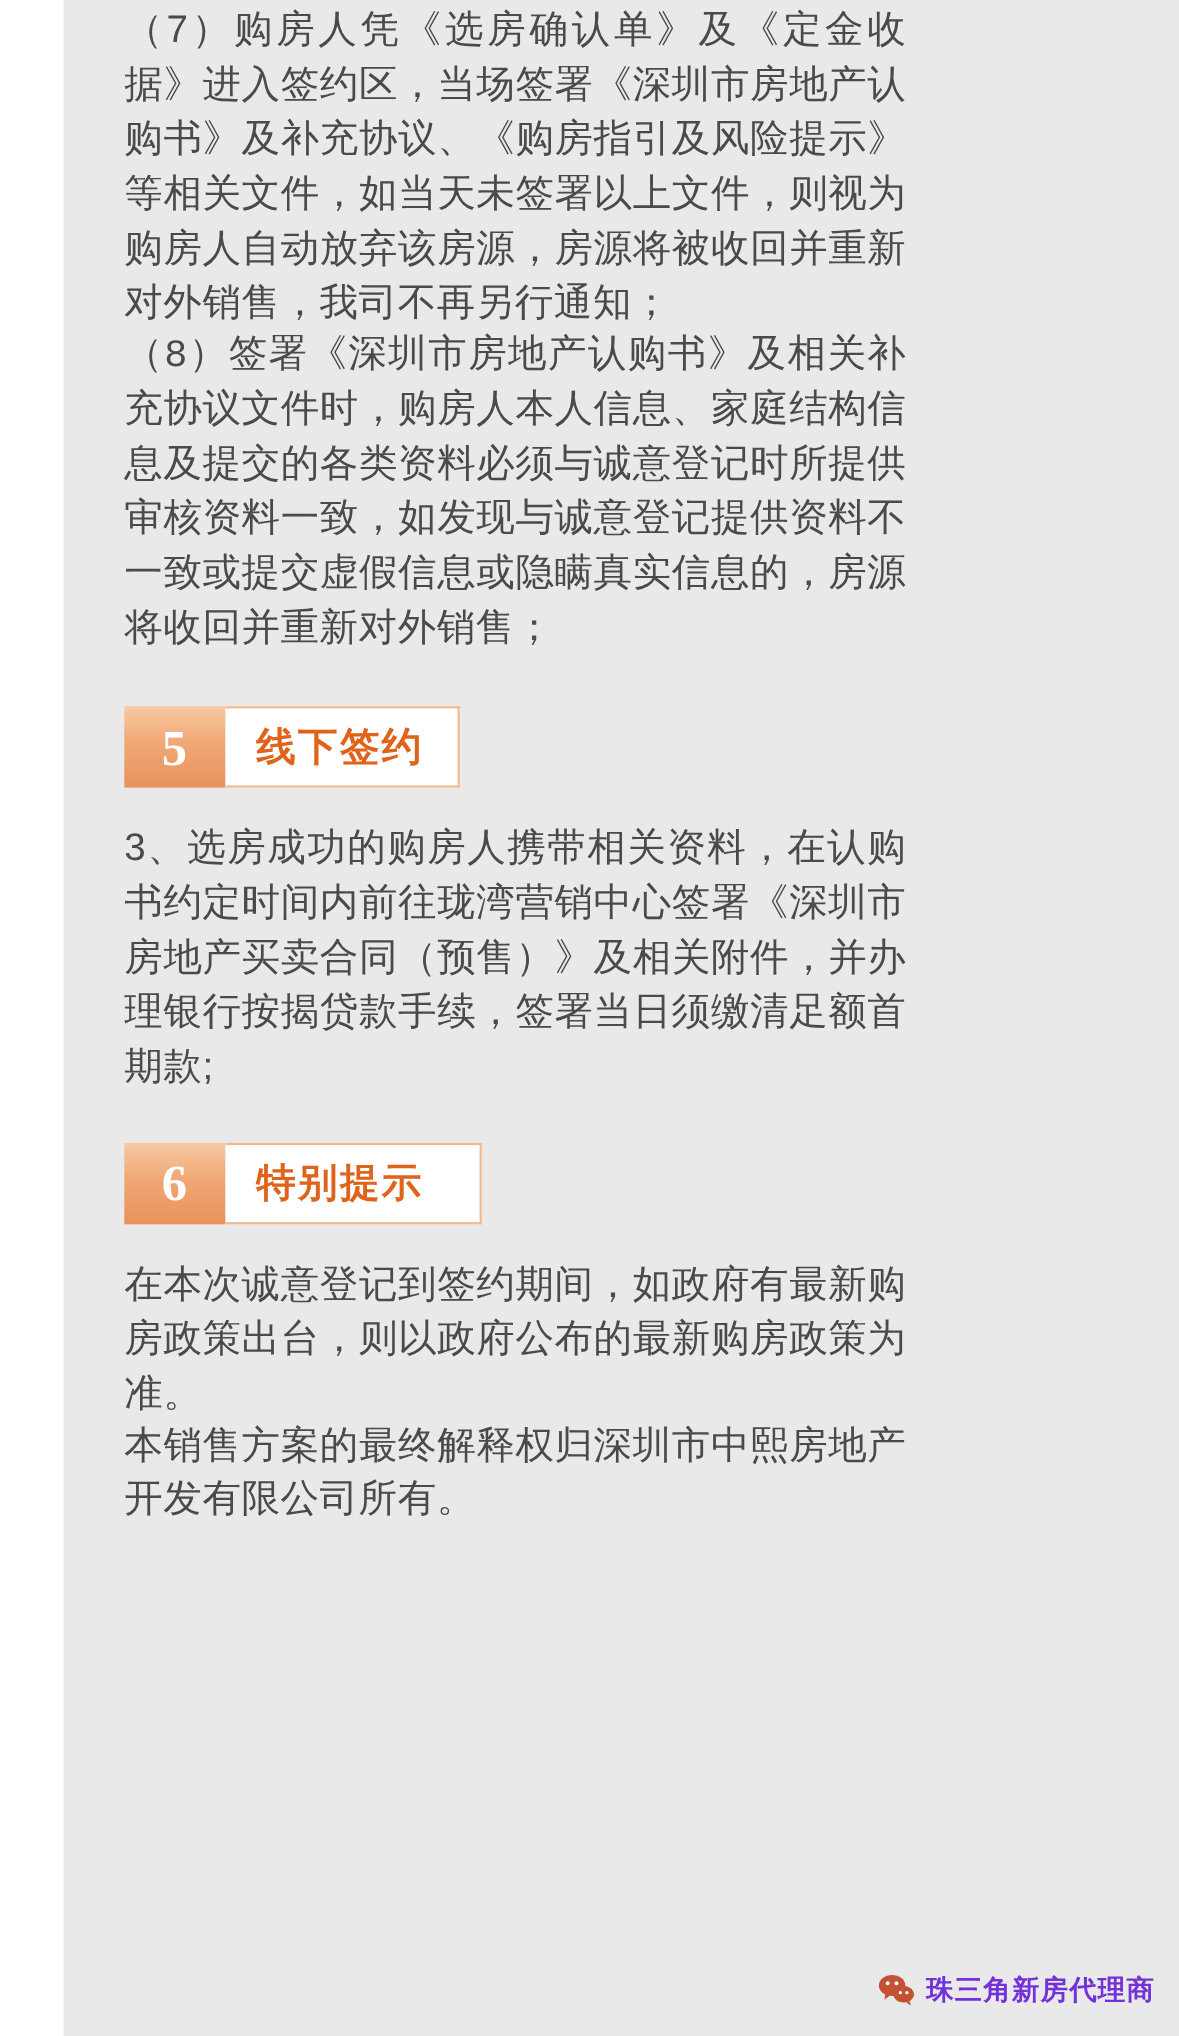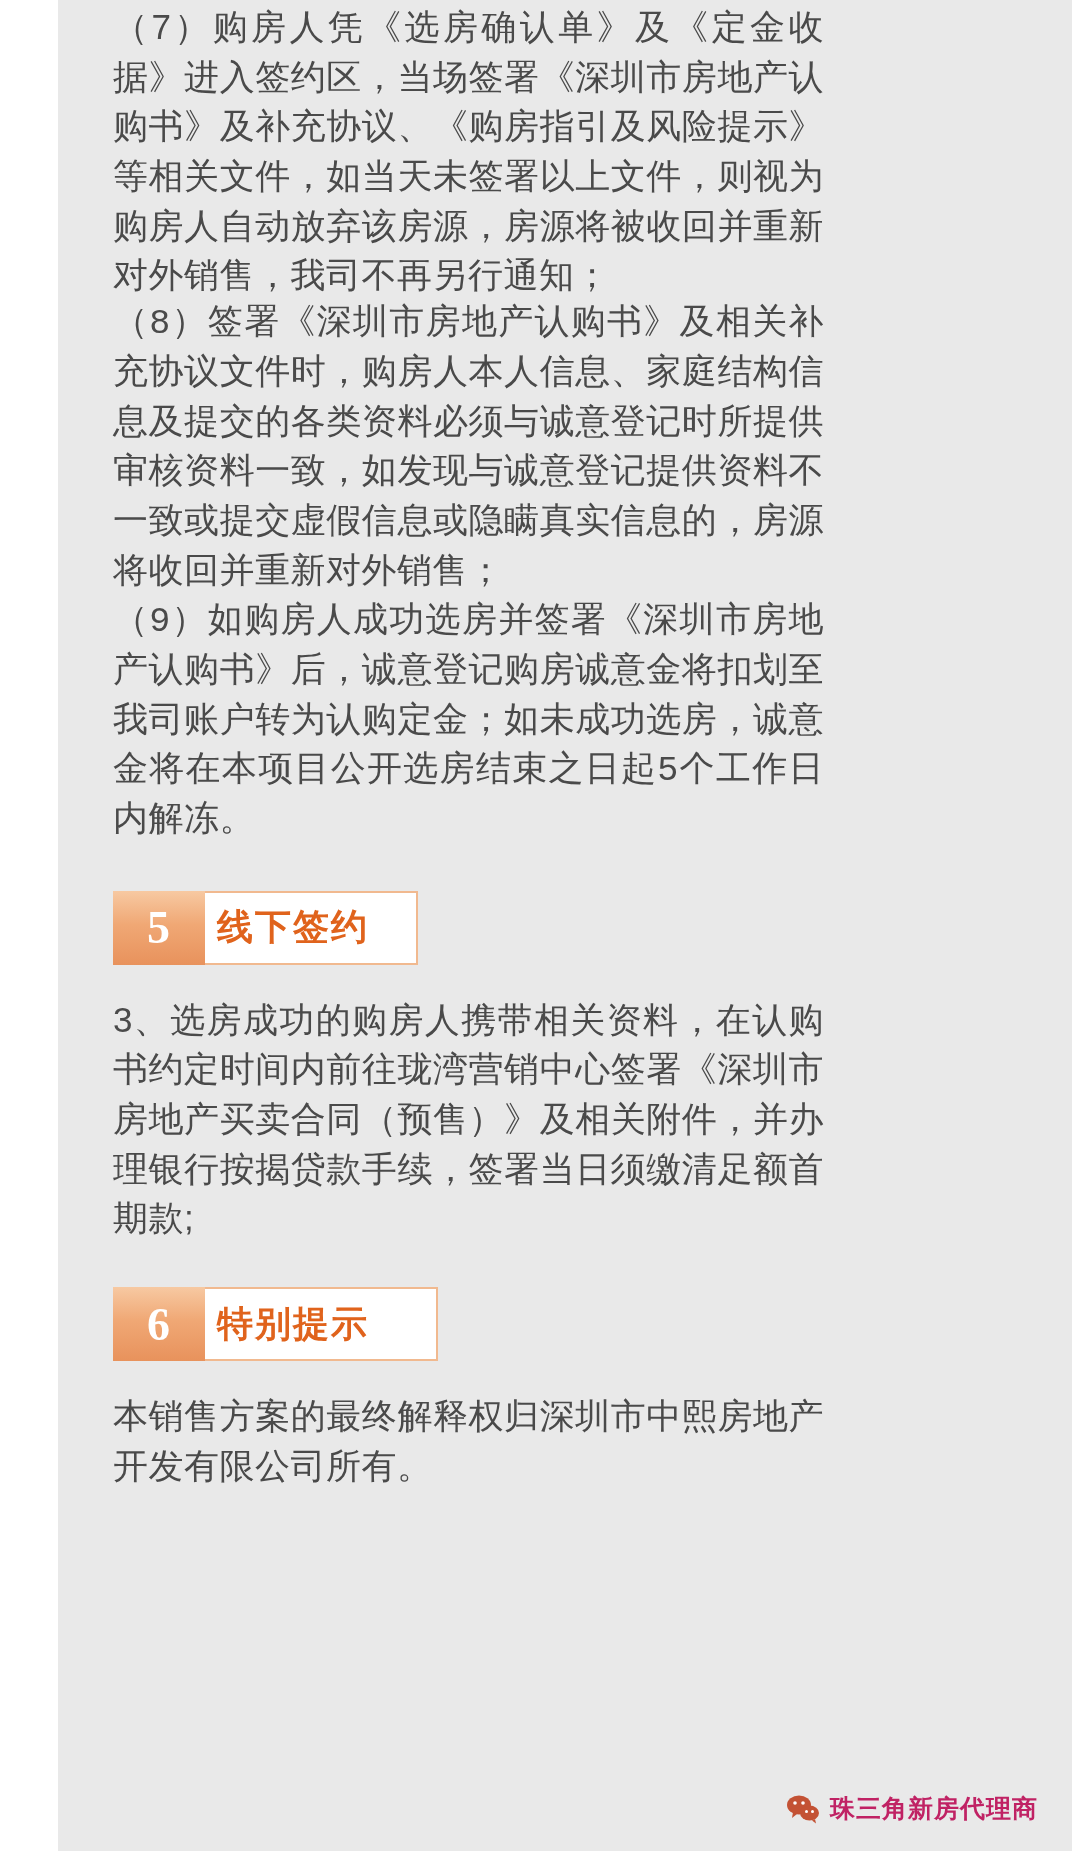--- a/index.html
+++ b/index.html
@@ -72,38 +72,38 @@
     letter-spacing: 1px;
   }
   .section-header .label {
     flex: 1;
     background: #ffffff;
     color: #e0631c;
     font-size: 36px;
     font-weight: bold;
     display: flex;
     align-items: center;
-    padding-left: 12px;
+    padding-left: 28px;
     border: 2px solid #f1b98f;
     border-left: none;
     letter-spacing: 2px;
   }
   .section-header.wide { width: 325px; }
 
   .list-lines .para { margin: 0; }
 
   
   .credit {
     position: absolute;
-    right: 34px;
+    right: 22px;
     bottom: 26px;
     display: flex;
     align-items: center;
     gap: 10px;
-    color: #be185d;
+    color: #6d28d9;
     font-size: 25px;
     font-weight: bold;
     letter-spacing: 1px;
     opacity: 0.95;
   }
   .credit .wx-icon {
     width: 34px; height: 30px;
     display: inline-block;
     position: relative;
   }
@@ -115,38 +115,38 @@
 
 <div class="page">
 
   <div class="page-gutter-left"></div>
 
   <div class="content">
 
     <div class="block-top">
       <p class="para">（7）购房人凭《选房确认单》及《定金收据》进入签约区，当场签署《深圳市房地产认购书》及补充协议、《购房指引及风险提示》等相关文件，如当天未签署以上文件，则视为购房人自动放弃该房源，房源将被收回并重新对外销售，我司不再另行通知；</p>
       <p class="para">（8）签署《深圳市房地产认购书》及相关补充协议文件时，购房人本人信息、家庭结构信息及提交的各类资料必须与诚意登记时所提供审核资料一致，如发现与诚意登记提供资料不一致或提交虚假信息或隐瞒真实信息的，房源将收回并重新对外销售；</p>
-      <p class="para">（9）如购房人成功选房并签署《深圳市房地产认购书》后，诚意登记购房诚意金将扣划至我司账户转为认购定金；如未成功选房，诚意金将在本项目公开选房结束之日起5个工作日内解冻。</p>
     </div>
 
     <div class="section-header">
       <div class="num">5</div>
       <div class="label">线下签约</div>
     </div>
 
     <div class="list-lines">
       <p class="para">3、选房成功的购房人携带相关资料，在认购书约定时间内前往珑湾营销中心签署《深圳市房地产买卖合同（预售）》及相关附件，并办理银行按揭贷款手续，签署当日须缴清足额首期款;</p>
     </div>
 
     <div class="section-header wide">
       <div class="num">6</div>
       <div class="label">特别提示</div>
     </div>
 
     <div class="list-lines">
+      <p class="para">在本次诚意登记到签约期间，如政府有最新购房政策出台，则以政府公布的最新购房政策为准。</p>
       <p class="para">本销售方案的最终解释权归深圳市中熙房地产开发有限公司所有。</p>
     </div>
 
     <div class="spacer-sm"></div>
   </div>
 
   <div class="credit">
     <span class="wx-icon">
       <svg width="34" height="30" viewBox="0 0 34 30" xmlns="http://www.w3.org/2000/svg">
         <ellipse cx="13" cy="11" rx="12" ry="9.5" fill="#c24a2b"></ellipse>

